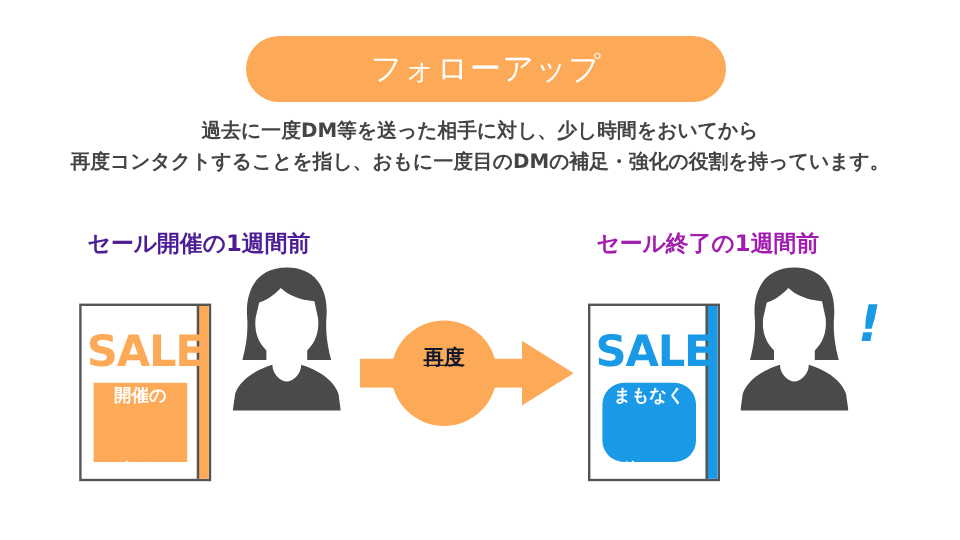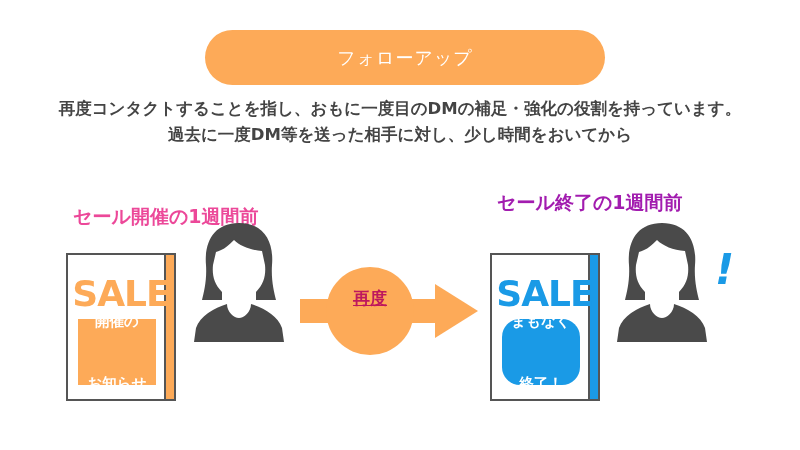--- a/index.html
+++ b/index.html
@@ -1,42 +1,42 @@
 <!DOCTYPE html>
 <html><head>
 <meta charset="utf-8">
 <style>
   html,body{margin:0;padding:0;}
   body{width:800px;height:450px;background:#ffffff;position:relative;overflow:hidden;font-family:"DejaVu Sans","Liberation Sans",sans-serif;}
   .abs{position:absolute;}
-  .pill{left:205px;top:30px;width:400px;height:55px;border-radius:28px;background:#fdaa58;color:#fff;font-size:18px;display:flex;align-items:center;justify-content:center;letter-spacing:1px;}
+  .pill{left:205px;top:30px;width:400px;height:55px;border-radius:28px;background:#fdaa58;color:#fff;font-size:26px;display:flex;align-items:center;justify-content:center;letter-spacing:1px;}
   .desc{left:0;top:96px;width:800px;text-align:center;color:#444;font-size:16.5px;line-height:26px;font-weight:bold;}
   .heading{font-size:19px;font-weight:bold;white-space:nowrap;}
   .book{width:110px;height:148px;border:2px solid #555;background:#fff;box-sizing:border-box;}
   .spine{position:absolute;top:0;right:0;width:8px;height:100%;border-left:2px solid #555;}
   .sale{position:absolute;left:0;width:100%;top:18px;text-align:center;font-weight:bold;font-size:36px;letter-spacing:-1px;}
-  .label{position:absolute;left:10px;top:64px;width:78px;height:66px;color:#fff;font-size:14.5px;font-weight:bold;display:flex;flex-direction:column;align-items:center;justify-content:center;line-height:22px;gap:40px;}
+  .label{position:absolute;left:10px;top:64px;width:78px;height:66px;color:#fff;font-size:14.5px;font-weight:bold;display:flex;flex-direction:column;align-items:center;justify-content:space-between;line-height:22px;gap:40px;}
   .person{width:90px;height:125px;}
   .exclaim{font-size:42px;font-weight:bold;color:#1a9ae6;font-style:italic;}
   .arrow{left:300px;top:262px;width:180px;height:98px;}
-  .arrow-text{left:327px;top:286px;width:86px;text-align:center;color:#be185d;font-size:17px;font-weight:bold;line-height:24px;text-decoration:underline;}
+  .arrow-text{left:327px;top:286px;width:86px;text-align:center;color:#0f172a;font-size:17px;font-weight:bold;line-height:24px;text-decoration:underline;}
 </style>
 </head>
 <body>
 
 <div class="abs pill">
   <span>フォローアップ</span>
 </div>
 
 <div class="abs desc">
+  <div>過去に一度DM等を送った相手に対し、少し時間をおいてから</div>
   <div>再度コンタクトすることを指し、おもに一度目のDMの補足・強化の役割を持っています。</div>
-  <div>過去に一度DM等を送った相手に対し、少し時間をおいてから</div>
 </div>
 
-<div class="abs heading" style="left:73px;top:190px;color:#ec4899;margin-top:14px;">セール開催の1週間前</div>
+<div class="abs heading" style="left:73px;top:190px;color:#4c1d95;">セール開催の1週間前</div>
 
 <div class="abs book" style="left:66px;top:253px;">
   <div class="spine" style="background:#fdaa58;"></div>
   <div class="sale" style="color:#fdaa58;">SALE</div>
   <div class="label" style="background:#fdaa58;">
     <span>開催の</span>
     <span>お知らせ</span>
   </div>
 </div>
 

